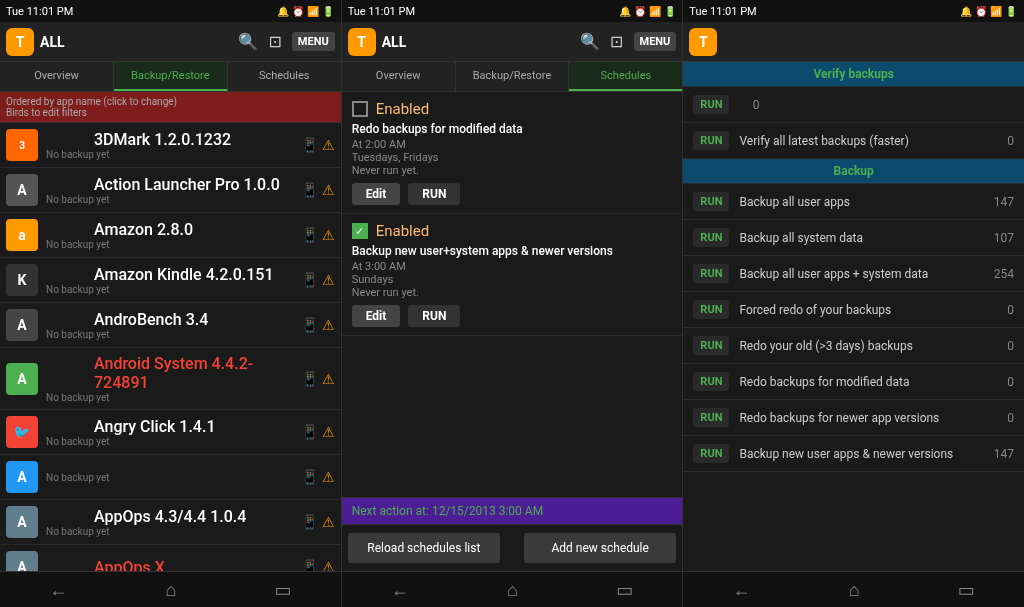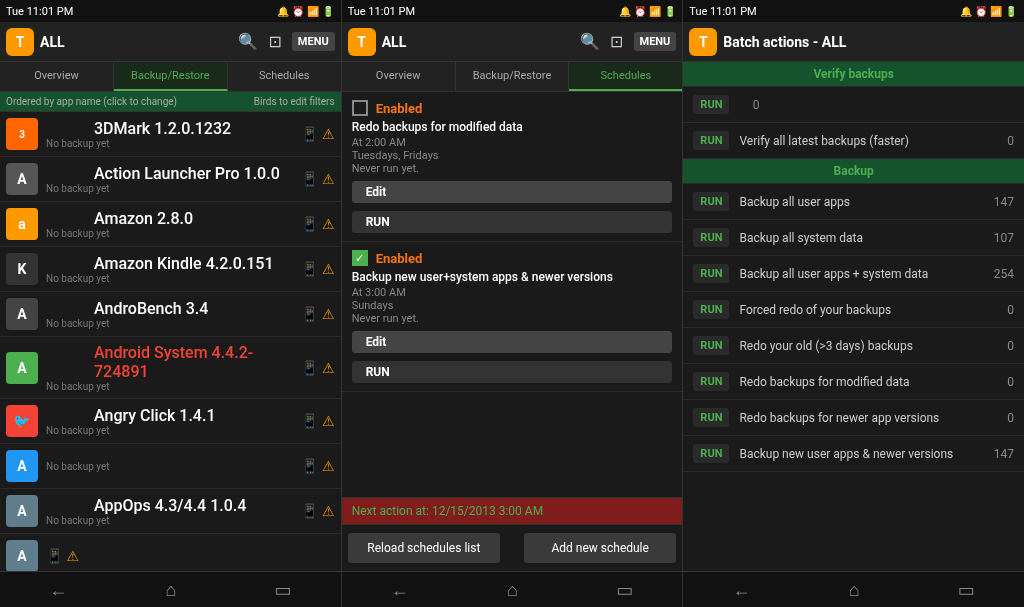--- a/index.html
+++ b/index.html
@@ -117,26 +117,27 @@
     .tab:last-child { border-right: none; }
     .tab.active {
       color: #4caf50;
       border-bottom: 2px solid #4caf50;
       background: #1a2a1a;
     }
 
     
     .filter-bar {
       display: flex;
-      background: #14532d;
+      background: #7f1d1d;
       border-bottom: 1px solid #333;
       padding: 4px 6px;
       font-size: 10px;
       color: #aaa;
       justify-content: space-between;
+      flex-direction: column;
     }
 
     .app-list {
       flex: 1;
       overflow-y: auto;
     }
     .app-item {
       display: flex;
       align-items: center;
       padding: 6px 6px;
@@ -211,41 +212,40 @@
       display: flex;
       align-items: center;
       justify-content: center;
       cursor: pointer;
     }
     .checkbox.checked {
       background: #4caf50;
       border-color: #4caf50;
     }
     .checkbox.checked::after { content: '✓'; color: #fff; font-size: 11px; }
-    .enabled-label { font-size: 13px; color: #f97316; font-weight: bold; }
+    .enabled-label { font-size: 15px; color: #fdba74; }
     .schedule-title { font-size: 12px; color: #fff; font-weight: 500; margin-bottom: 2px; }
     .schedule-detail { font-size: 11px; color: #888; }
     .schedule-actions {
       display: flex;
       gap: 8px;
       margin-top: 6px;
-      flex-direction: column;
     }
     .btn-edit, .btn-run {
       padding: 4px 14px;
       font-size: 12px;
       font-weight: bold;
       border-radius: 3px;
       cursor: pointer;
     }
     .btn-edit { background: #444; color: #fff; }
     .btn-run { background: #333; color: #fff; }
 
     .next-action-bar {
-      background: #7f1d1d;
+      background: #4c1d95;
       padding: 6px 10px;
       font-size: 12px;
       color: #4caf50;
       border-top: 1px solid #333;
       border-bottom: 1px solid #333;
     }
     .bottom-actions {
       display: flex;
       gap: 24px;
       padding: 8px 6px;
@@ -258,21 +258,21 @@
       font-size: 12px;
       padding: 8px 4px;
       text-align: center;
       border-radius: 3px;
       cursor: pointer;
     }
 
     
     .batch-list { flex: 1; overflow-y: auto; }
     .section-header {
-      background: #14532d;
+      background: #0c4a6e;
       padding: 5px 10px;
       font-size: 12px;
       color: #4caf50;
       font-weight: bold;
       text-align: center;
       border-bottom: 1px solid #2a2a2a;
     }
     .batch-item {
       display: flex;
       align-items: center;
@@ -460,20 +460,24 @@
     </div>
     <div class="app-status-icons">
       <span class="status-icon-phone">📱</span>
       <span class="status-icon-warn">⚠</span>
     </div>
   </div>
         <div class="app-item">
     <div class="app-icon" style="background:#607d8b; color:#fff; font-size:14px">
       A
     </div>
+    <div class="app-info">
+      <div class="app-name red">AppOps X</div>
+      <div class="app-backup"></div>
+    </div>
     <div class="app-status-icons">
       <span class="status-icon-phone">📱</span>
       <span class="status-icon-warn">⚠</span>
     </div>
   </div>
       </div>
     <div class="nav-bar">
       <span class="nav-icon">←</span>
       <span class="nav-icon">⌂</span>
       <span class="nav-icon">▭</span>
@@ -536,21 +540,20 @@
     <div class="nav-bar">
       <span class="nav-icon">←</span>
       <span class="nav-icon">⌂</span>
       <span class="nav-icon">▭</span>
     </div>
   </div>
 
   <div class="panel">
     <div class="panel-header">
       <div class="panel-logo">T</div>
-      <span class="panel-title">Batch actions - ALL</span>
     </div>
     <div class="batch-list">
 
     <div class="section-header">Verify backups</div>
         <div class="batch-item">
       <div class="run-btn">RUN</div>
       <span class="batch-count">0</span>
     </div>
         <div class="batch-item">
       <div class="run-btn">RUN</div>

